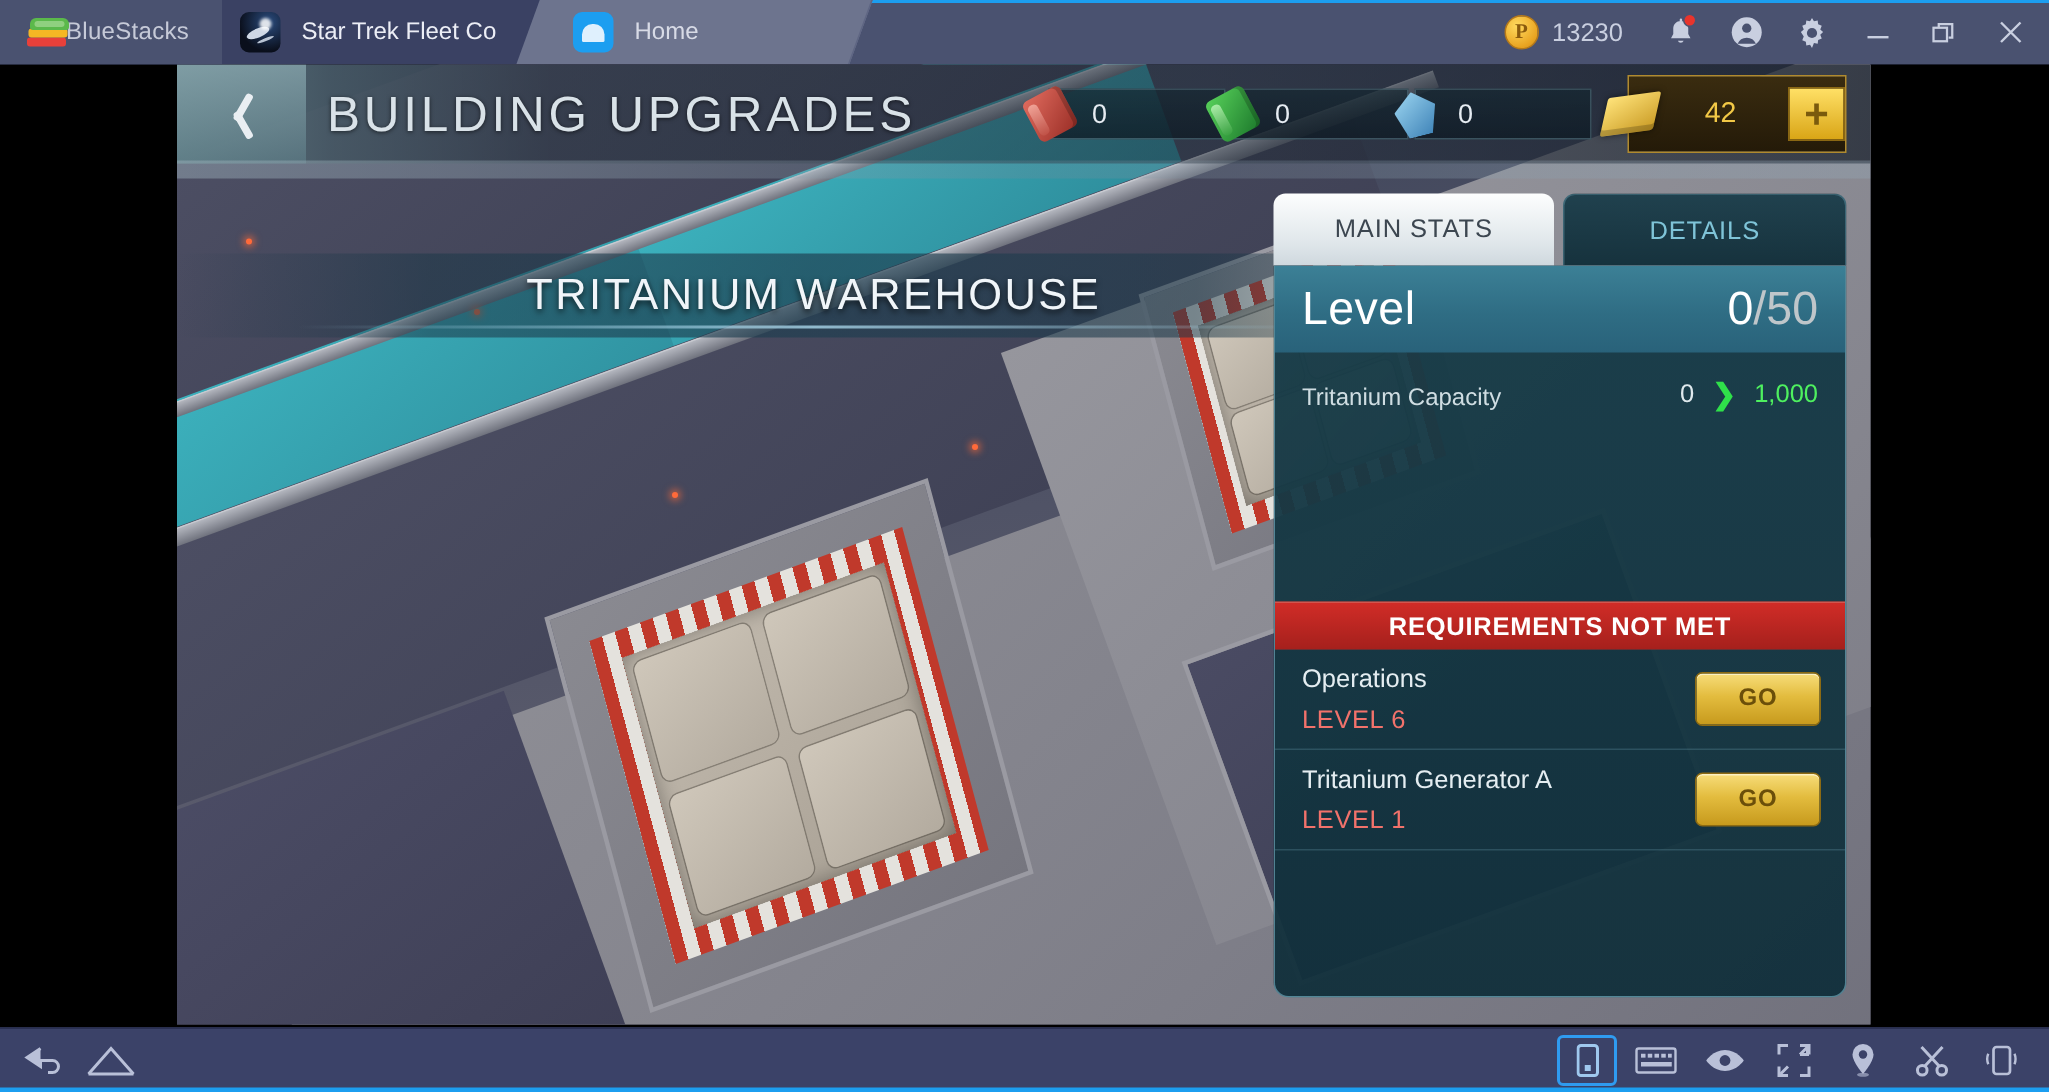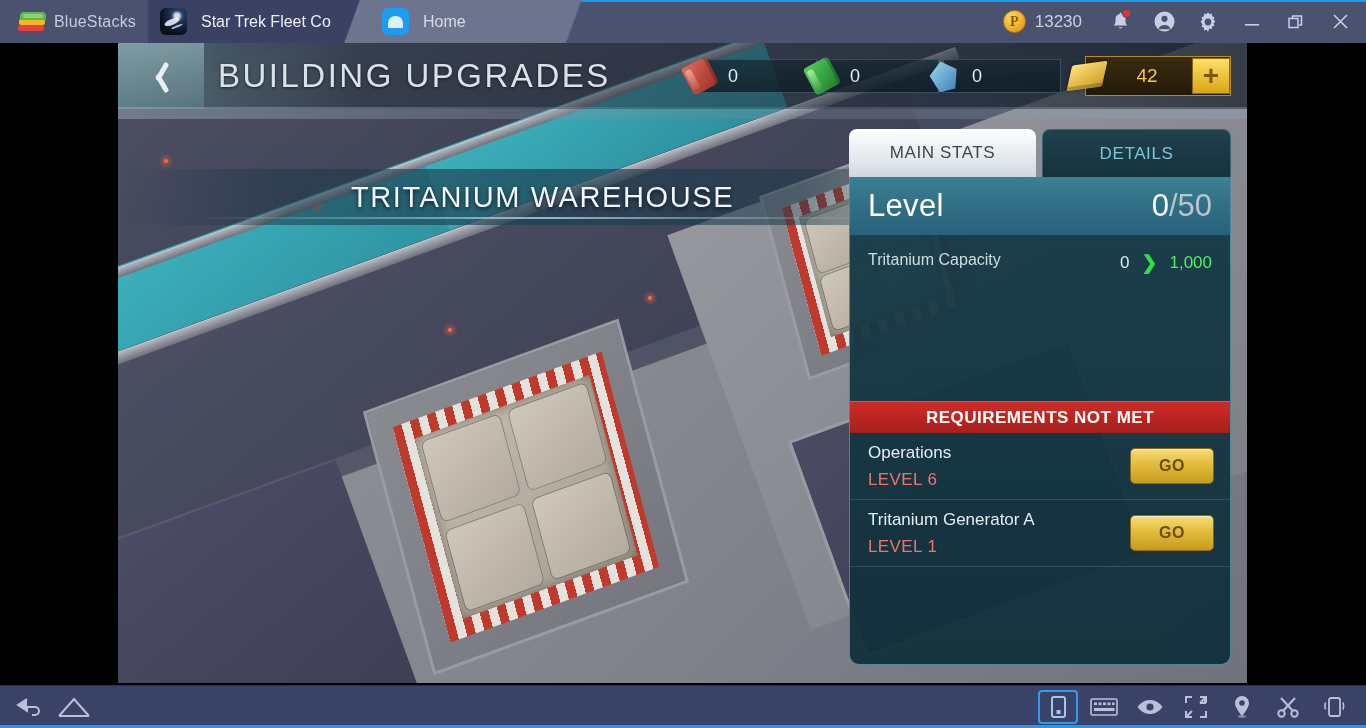--- a/index.html
+++ b/index.html
@@ -11,21 +11,21 @@
 
   
   .titlebar {
     position: absolute; left: 0; top: 0; width: 1366px; height: 43px;
     background: #4a5270;
     display: flex; align-items: stretch;
     overflow: hidden;
   }
   .tb-brand {
     width: 148px; background: #4a5270;
-    display: flex; align-items: center; gap: 10px; padding-left: 18px;
+    display: flex; align-items: center; padding-left: 18px;
     position: relative; z-index: 5;
   }
   .bs-logo { width: 26px; height: 24px; position: relative; flex: none; }
   .bs-logo i { position: absolute; left: 0; border-radius: 2px; display: block; }
   .bs-logo .l1 { top: 15px; width: 26px; height: 6px; background: #e8403a; }
   .bs-logo .l2 { top: 9px; width: 26px; height: 6px; background: #f5b724; left: 1px; }
   .bs-logo .l3 { top: 2px; width: 26px; height: 8px; background: #5bb94b; left: 2px;
                  border-top-left-radius:4px; border-top-right-radius:4px;}
   .bs-logo .l3::after{content:"";position:absolute;left:3px;top:2px;width:20px;height:4px;
                       background:#8fd07f;border-radius:2px;}
@@ -165,21 +165,21 @@
   .ico-par::after{content:"";position:absolute;left:2px;top:4px;width:7px;height:22px;
                   background:linear-gradient(#f0a296,#c05247);border-radius:3px;}
   .ico-tri { background: linear-gradient(145deg,#57d05a,#1d7a2c); border-radius:4px;
              transform: rotate(-28deg); box-shadow: inset -3px 0 0 rgba(0,0,0,.2); }
   .ico-tri::after{content:"";position:absolute;left:2px;top:4px;width:7px;height:22px;
                   background:linear-gradient(#a9eca6,#3ba343);border-radius:3px;}
   .ico-dil { background: linear-gradient(145deg,#9fd8f2,#3a7fb5);
              clip-path: polygon(50% 0,100% 38%,78% 100%,22% 100%,0 38%);
              transform: rotate(-14deg); }
   .res-gold {
-    display:flex; align-items:center; height:40px;
+    display:flex; align-items:center; height:52px;
     background: linear-gradient(180deg,#3a2c10,#241a08);
     border:1px solid #b08a2e; margin-left: 20px; position:relative;
   }
   .ico-lat { width: 34px; height: 26px; margin-left:-16px; flex:none;
              background: linear-gradient(150deg,#ffe37a,#c99a23);
              transform: skewX(-20deg) rotate(-8deg); border-radius:2px;
              box-shadow: inset 0 -4px 0 rgba(0,0,0,.2), 0 0 4px rgba(0,0,0,.5); }
   .lat-v { color:#f2c846; font-size:19px; width: 86px; text-align:center; }
   .plus {
     width: 38px; height: 36px; margin-left: 2px;
@@ -231,21 +231,21 @@
     height: 58px; display:flex; align-items:center; padding: 2px 18px;
     background: linear-gradient(180deg,#3c8096 0%, #2f6d84 55%, #29627a 100%);
     position: relative;
   }
   .lvl-label { color:#fff; font-size: 31px; font-weight: 400; letter-spacing:.3px;}
   .lvl-val { margin-left:auto; font-size: 31px; }
   .lvl-val .cur { color:#ffffff; }
   .lvl-val .max { color:#bfc6ca; }
 
   .stat-row {
-    height: 44px; display:flex; align-items:flex-start; padding: 16px 18px;
+    height: 44px; display:flex; align-items:flex-end; padding: 4px 18px;
     position: relative;
   }
   .stat-name { color:#cfdde2; font-size:16px; }
   .stat-vals { margin-left:auto; display:flex; align-items:center; gap:12px; }
   .stat-cur { color:#dfe9ed; font-size:17px; }
   .stat-arrow { color:#2fe04a; font-size:19px; font-weight:bold; }
   .stat-next { color:#4ef05f; font-size:17px; }
 
   .spacer { height: 122px; }
 

